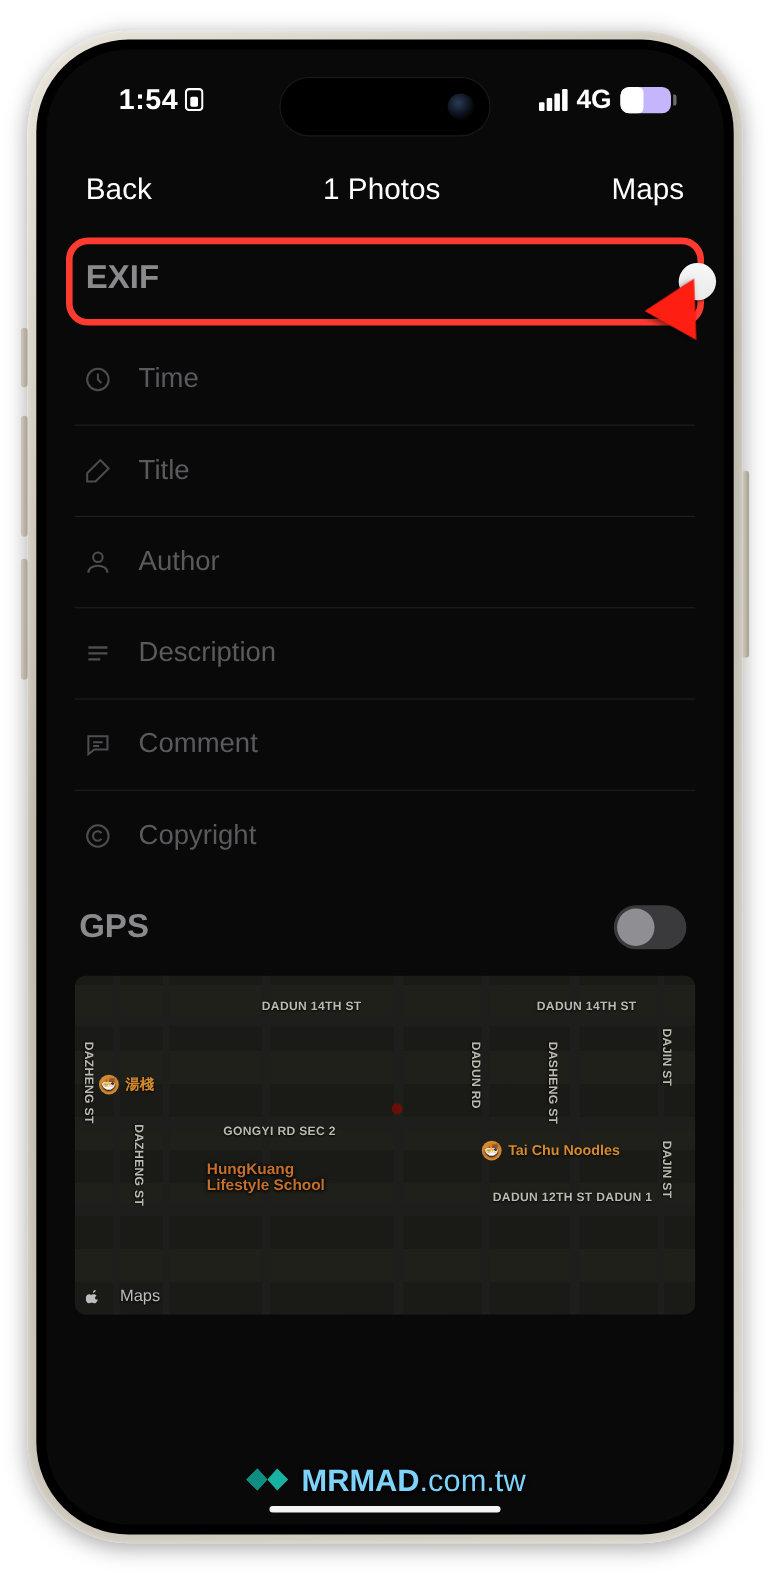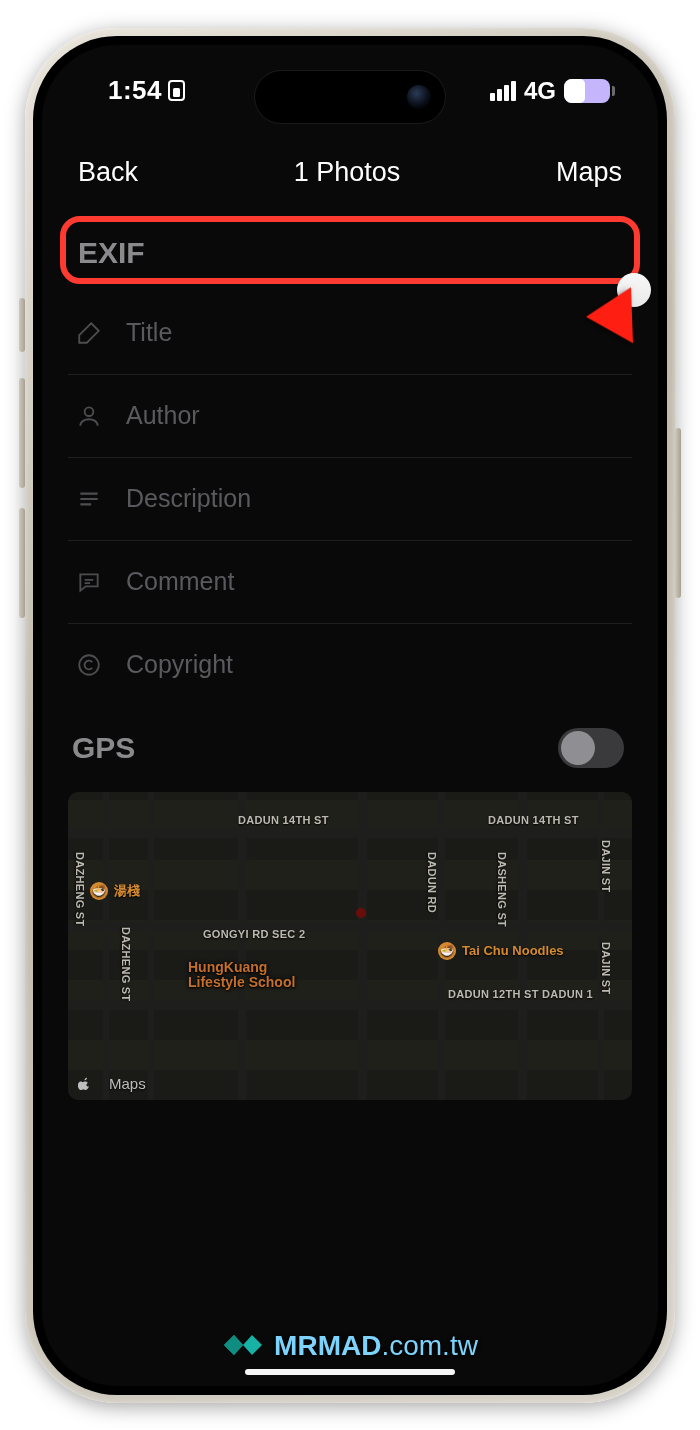--- a/index.html
+++ b/index.html
@@ -146,23 +146,23 @@
   .nav-btn { font-weight: 400; }
 
   
   .content { padding: 0 18px; }
 
   
   .highlight-frame {
     position: relative;
     border: 6px solid #ff3a30;
     border-radius: 20px;
-    padding: 14px 16px 8px 12px;
-    display: flex;
-    align-items: flex-end;
+    padding: 14px 16px 20px 12px;
+    display: flex;
+    align-items: flex-start;
     justify-content: space-between;
     margin-bottom: 8px;
   }
   .highlight-frame::after { content: none; }
   .pointer {
     position: absolute;
     right: -18px;
     top: 18px;
     width: 0; height: 0;
     border-top: 28px solid transparent;
@@ -372,20 +372,29 @@
             <span class="toggle off">
               <span class="knob"></span>
             </span>
             <span class="pointer"></span>
           </span>
         </div>
 
         <div class="rows">
 
 
+          <div class="row">
+            <span class="row-icon">
+              <svg width="26" height="26" viewBox="0 0 24 24" fill="none" stroke-width="1.7">
+                <circle cx="12" cy="12" r="9"></circle>
+                  <path d="M12 7v5l3 3"></path>
+              </svg>
+            </span>
+            <span>Time</span>
+          </div>
 
           <div class="row">
             <span class="row-icon">
               <svg width="26" height="26" viewBox="0 0 24 24" fill="none" stroke-width="1.7">
                 <path d="M14 3l7 7-11 11H3v-7z"></path>
               </svg>
             </span>
             <span>Title</span>
           </div>
 

